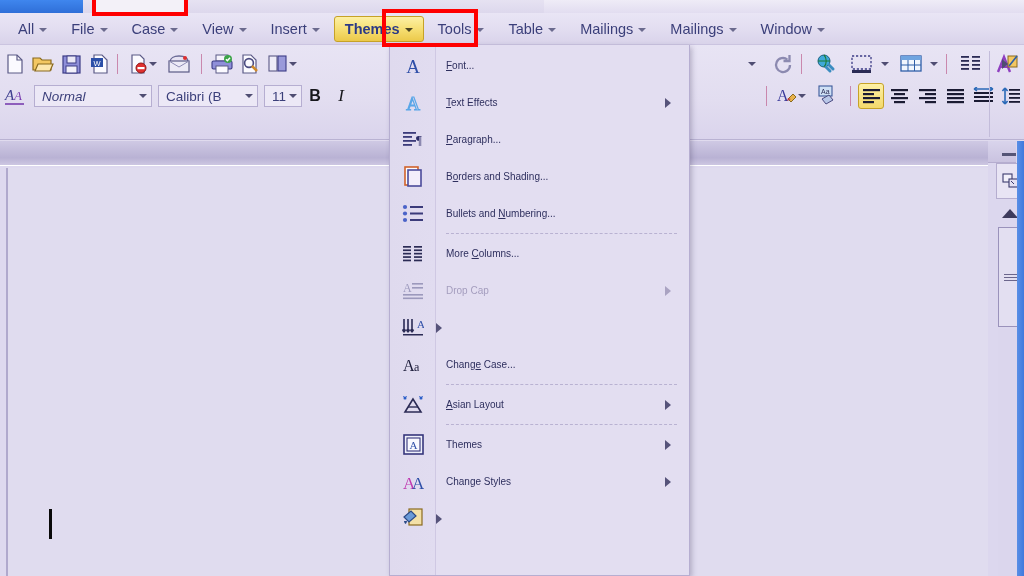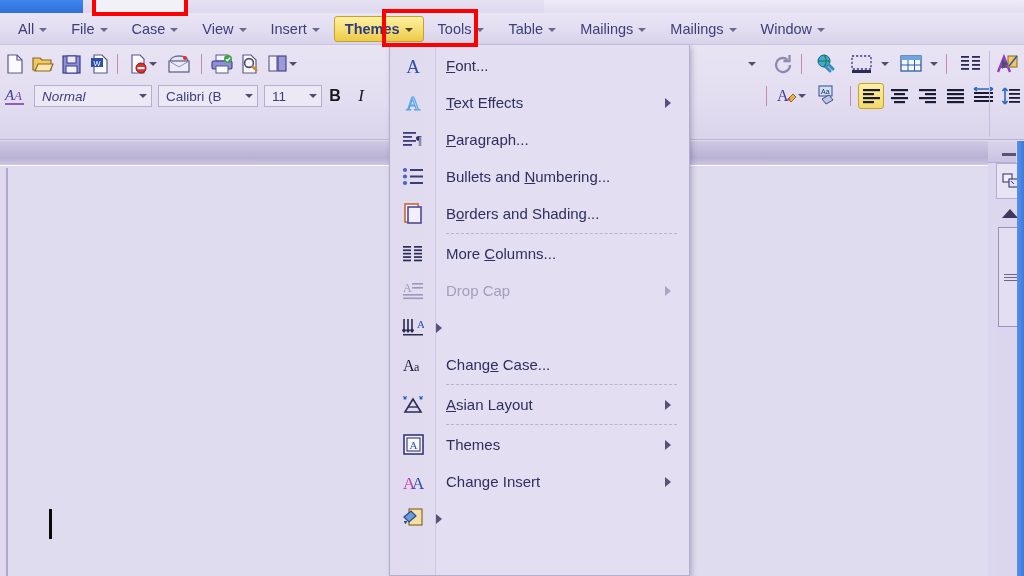--- a/index.html
+++ b/index.html
@@ -103,21 +103,21 @@
     display: flex; align-items: center; justify-content: space-between;
     padding: 0 4px 0 7px;
     margin-left: 6px;
     font-size: 13.5px; color: #3b3f7a;
     overflow: hidden; white-space: nowrap;
     flex: 0 0 auto;
   }
   .tb-combo .val { overflow:hidden; text-overflow:clip; }
   .tb-combo.style-box { width: 118px; font-style: italic; }
   .tb-combo.font-box  { width: 100px; }
-  .tb-combo.size-box  { width: 58px; }
+  .tb-combo.size-box  { width: 38px; }
   .tb-text {
     font-size: 16px; color: #17171c; font-weight: bold;
     width: 26px; text-align:center; flex:0 0 auto;
   }
   .tb-text.ital { font-style: italic; font-family:"Liberation Serif",serif; font-weight:normal; font-size:17px;}
   .tb-btn.highlight {
     background: linear-gradient(to bottom,#fdf0a4,#f3d96c);
     border: 1px solid #c6a228; border-radius: 3px;
   }
   .toolbars-label {
@@ -219,21 +219,21 @@
   .dd-item {
     position: relative; display:flex; align-items:center;
     height: 37px;
   }
   .dd-ico {
     width: 46px; height: 37px;
     display:flex; align-items:center; justify-content:center;
     flex: 0 0 auto; z-index:2;
   }
   .dd-label {
-    font-size: 15px; color: #2e2f5e;
+    font-size: 10px; color: #2e2f5e;
     padding-left: 10px; flex: 1 1 auto; white-space: nowrap;
     z-index:2;
   }
   .dd-item.disabled .dd-label { color: #a49dbe; }
   .dd-item.disabled .dd-ico { opacity: .45; }
   .dd-arrow {
     width: 0; height: 0;
     border-top: 5px solid transparent;
     border-bottom: 5px solid transparent;
     border-left: 6px solid #56537a;
@@ -615,43 +615,43 @@
                 <rect x="1" y="10" width="13" height="1.8"></rect>
                 <rect x="1" y="14" width="9" height="1.8"></rect>
               </g>
               <text x="14" y="14" font-size="13" font-family="Liberation Serif" fill="#2b2b66">¶</text>
             </svg>
           </div>
           <div class="dd-label"><u>P</u>aragraph...</div>
         </div>
         <div class="dd-item">
           <div class="dd-ico">
+            <svg width="20" height="21" viewBox="0 0 20 21">
+              <rect x="2" y="1" width="13" height="18" fill="#fdfbff" stroke="#d0622a" stroke-width="1.6"></rect>
+              <rect x="5" y="4" width="13" height="16" fill="#f3eefb" stroke="#4a4a9a" stroke-width="1.6"></rect>
+            </svg>
+          </div>
+          <div class="dd-label">B<u>o</u>rders and Shading...</div>
+        </div>
+        <div class="dd-item">
+          <div class="dd-ico">
             <svg width="22" height="19" viewBox="0 0 22 19">
               <g fill="#4a63c8">
                 <circle cx="3" cy="3" r="2.1"></circle>
                 <circle cx="3" cy="9.5" r="2.1"></circle>
                 <circle cx="3" cy="16" r="2.1"></circle>
               </g>
               <g fill="#3b3b7a">
                 <rect x="8" y="2" width="13" height="2"></rect>
                 <rect x="8" y="8.5" width="13" height="2"></rect>
                 <rect x="8" y="15" width="13" height="2"></rect>
               </g>
             </svg>
           </div>
           <div class="dd-label">Bullets and <u>N</u>umbering...</div>
-        </div>
-        <div class="dd-item">
-          <div class="dd-ico">
-            <svg width="20" height="21" viewBox="0 0 20 21">
-              <rect x="2" y="1" width="13" height="18" fill="#fdfbff" stroke="#d0622a" stroke-width="1.6"></rect>
-              <rect x="5" y="4" width="13" height="16" fill="#f3eefb" stroke="#4a4a9a" stroke-width="1.6"></rect>
-            </svg>
-          </div>
-          <div class="dd-label">B<u>o</u>rders and Shading...</div>
         </div>
         <div class="dd-sep"></div>
         <div class="dd-item">
           <div class="dd-ico">
             <svg width="22" height="17" viewBox="0 0 22 17">
               <g fill="#2b2b55">
                 <rect x="1" y="1" width="8" height="1.7"></rect>
                 <rect x="1" y="4.4" width="8" height="1.7"></rect>
                 <rect x="1" y="7.8" width="8" height="1.7"></rect>
                 <rect x="1" y="11.2" width="8" height="1.7"></rect>
@@ -729,21 +729,21 @@
           <div class="dd-label">Themes</div>
           <div class="dd-arrow"></div>
         </div>
         <div class="dd-item">
           <div class="dd-ico">
             <svg width="22" height="20" viewBox="0 0 22 20">
               <text x="1" y="17" font-size="17" font-family="Liberation Serif" fill="#c03ab0">A</text>
               <text x="10" y="17" font-size="17" font-family="Liberation Serif" fill="#2f4fa8">A</text>
             </svg>
           </div>
-          <div class="dd-label">Change Insert</div>
+          <div class="dd-label">Change Styles</div>
           <div class="dd-arrow"></div>
         </div>
         <div class="dd-item">
           <div class="dd-ico">
             <svg width="22" height="21" viewBox="0 0 22 21">
               <rect x="7" y="1" width="13" height="16" fill="#f3e0a8" stroke="#8a6a1e" stroke-width="1.2"></rect>
               <path d="M2 9l7-6 5 5-7 6z" fill="#6a9ad8" stroke="#2b4a86" stroke-width="1.2"></path>
               <path d="M2 13c0 2 1.5 3 1.5 3S5 15 5 13z" fill="#2b4a86"></path>
             </svg>
           </div>

